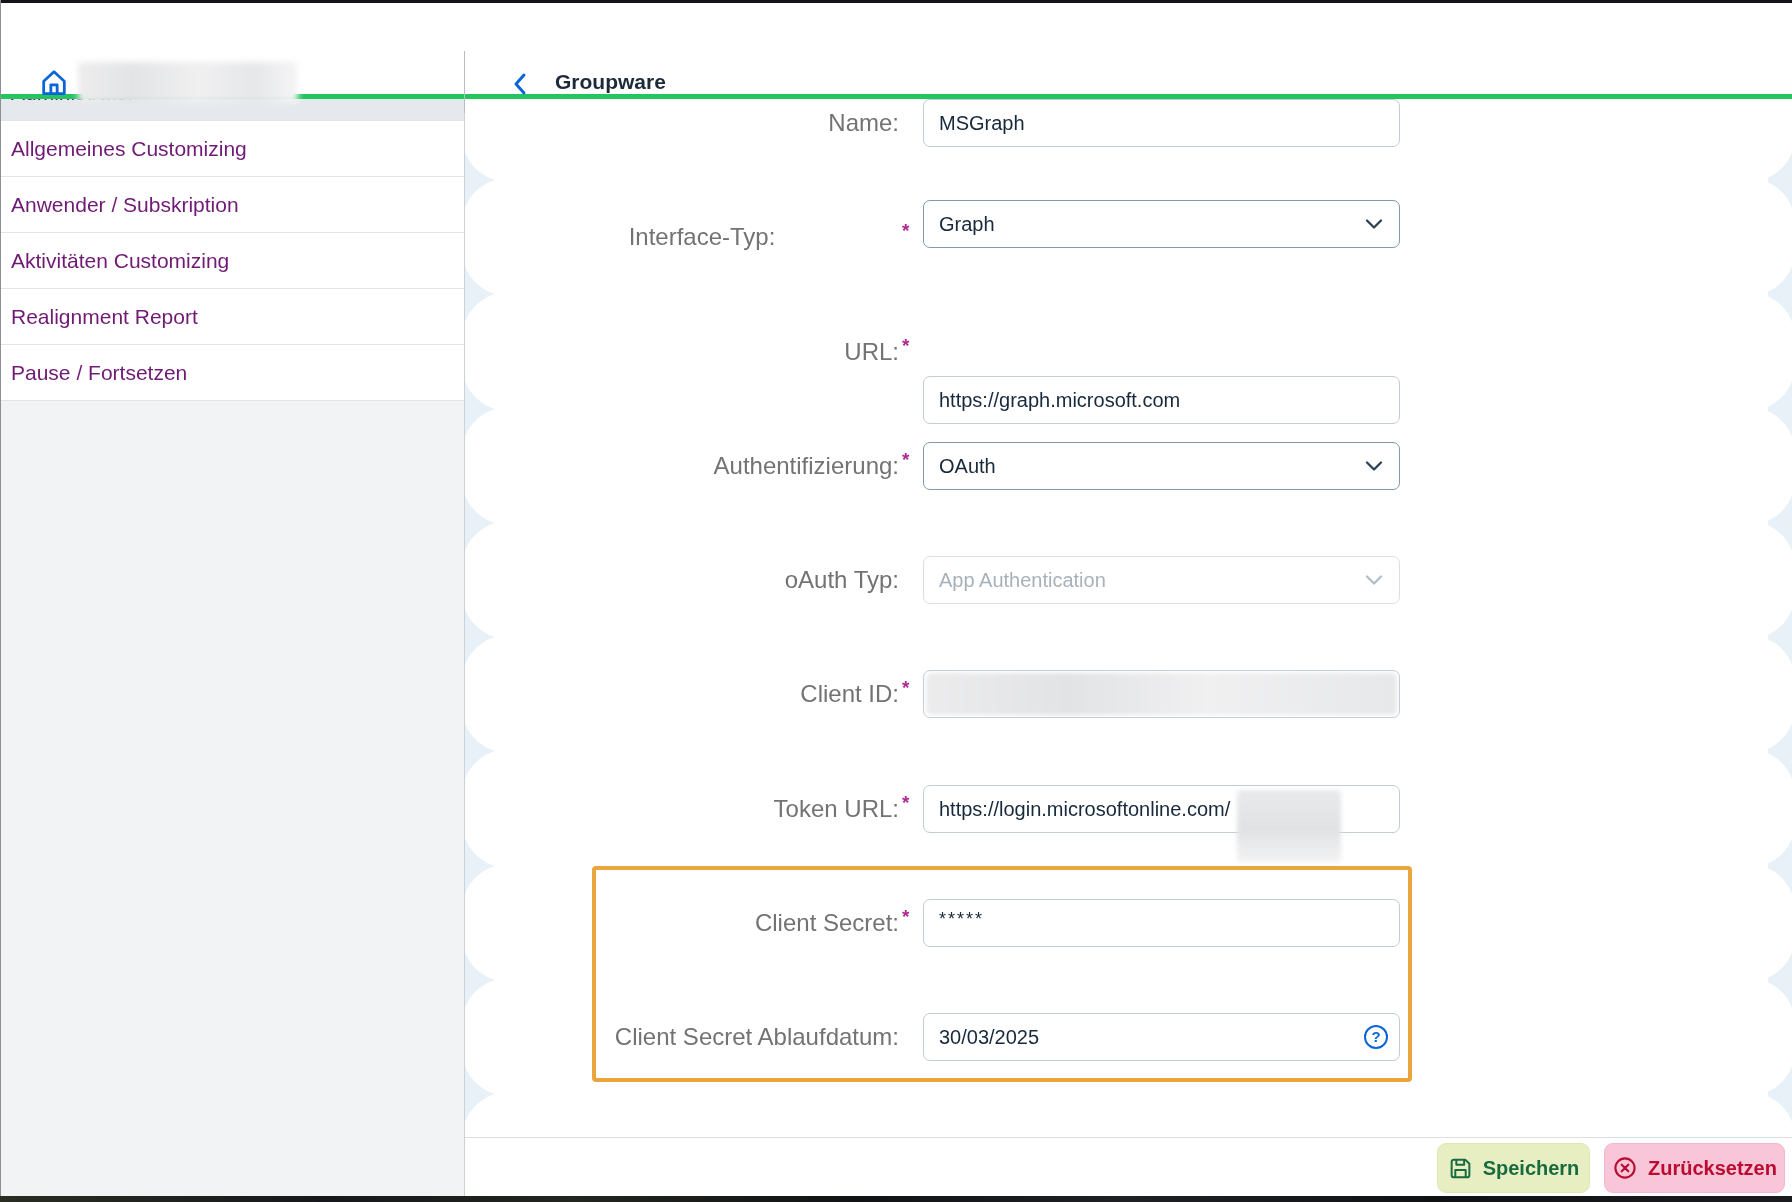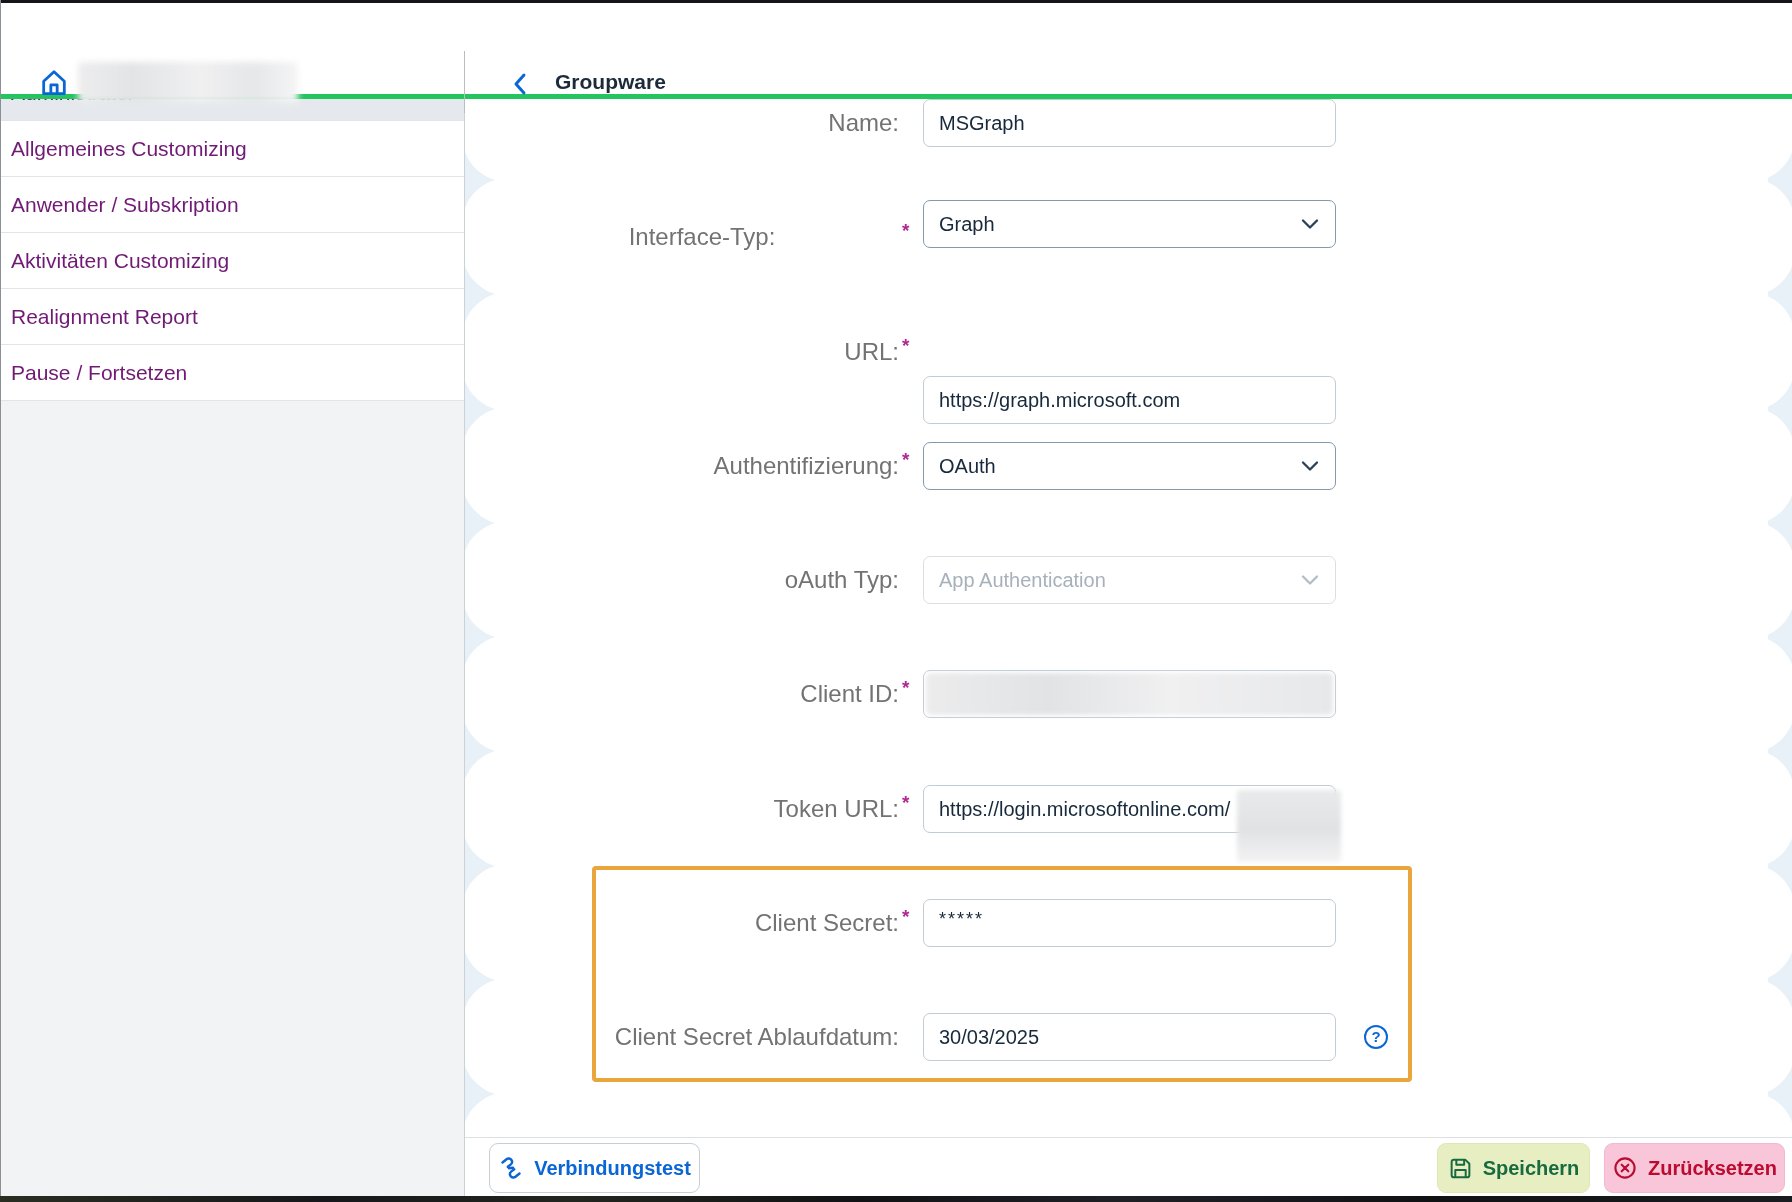--- a/index.html
+++ b/index.html
@@ -43,21 +43,21 @@
     border-radius:18px 18px 0 0; z-index:2; }
 
   
   .scallop { position:absolute; z-index:6; pointer-events:none; }
 
   
   .form-layer { position:absolute; left:0; top:0; width:1792px; height:1202px; z-index:8; }
   .field-label { position:absolute; left:505px; width:394px; height:28px; line-height:28px;
     text-align:right; font-size:24px; color:#737373; }
   .req-star { position:absolute; left:902px; width:14px; font-size:19px; font-weight:bold; color:#b0298f; }
-  .field-box { position:absolute; left:923px; width:413px; height:48px; background:#ffffff;
+  .field-box { position:absolute; left:923px; width:477px; height:48px; background:#ffffff;
     border:1px solid #c2ccd4; border-radius:7px; display:flex; align-items:center; padding:0 15px;
     font-size:20px; color:#17293b; }
   .field-box.select { border-color:#8399ac; cursor:pointer; }
   .field-box.select .chev { position:absolute; right:15px; top:50%; transform:translateY(-50%); }
   .field-box.disabled { border-color:#d9dfe5; color:#a7b1bb; cursor:default; }
   .field-box.password .val { font-size:18px; letter-spacing:2px; transform:translateY(-4px); }
   .redact-fill { position:absolute; left:2px; top:2px; right:2px; bottom:2px; border-radius:5px;
     background:linear-gradient(90deg,#ececed 0%,#e2e3e5 30%,#f0f0f1 60%,#e7e8ea 100%); filter:blur(2px); }
   .redact-patch { position:absolute; left:313px; top:4px; width:104px; height:72px; border-radius:4px;
     background:linear-gradient(180deg,#e9eaeb 0%,#e0e2e4 55%,#f3f3f4 100%); filter:blur(2px); }
@@ -239,30 +239,20 @@
     <div class="scallop" style="left: 465px; top: 1066px;"><svg width="30" height="56" viewBox="0 0 30 56" fill="none">
         <path d="M0 0 C5 14 17 24 30 28 C17 32 5 42 0 56 Z" fill="#e9f1f8"></path>
       </svg></div>
     <div class="scallop" style="left: 1768px; top: 1066px;"><svg width="24" height="56" viewBox="6 0 24 56" fill="none">
         <path d="M30 0 C25 14 13 24 0 28 C13 32 25 42 30 56 Z" fill="#e9f1f8"></path>
       </svg></div>
   </div>
 
 <div class="footer-sep"></div>
 <div class="footer-bar">
-  <div class="btn btn-test">
-    <svg width="26" height="26" viewBox="0 0 26 26" fill="none">
-      <g stroke="#0a66d6" stroke-width="2.4" stroke-linecap="round" stroke-linejoin="round">
-        <path d="M4.5 7.5 L8.5 4.2 C10 3 12.2 3.3 13.3 4.8 C14.4 6.3 14.1 8.4 12.6 9.6 L9.8 11.8"></path>
-        <path d="M16.2 14.2 L13.4 16.4 C11.9 17.6 11.6 19.7 12.7 21.2 C13.8 22.7 16 23 17.5 21.8 L21.5 18.5"></path>
-        <path d="M10.8 13.2 L15.1 12.7"></path>
-      </g>
-    </svg>
-    <span>Verbindungstest</span>
-  </div>
   <div class="btn btn-save">
     <svg width="25" height="25" viewBox="0 0 24 24" fill="none">
       <g stroke="#186a3f" stroke-width="1.9" stroke-linejoin="round">
         <path d="M3.5 5.5 A2 2 0 0 1 5.5 3.5 H16.5 L20.5 7.5 V18.5 A2 2 0 0 1 18.5 20.5 H5.5 A2 2 0 0 1 3.5 18.5 Z"></path>
         <path d="M8 3.8 V8.5 H15.5 V3.8"></path>
         <path d="M7 20.2 V13.5 H17 V20.2"></path>
       </g>
     </svg>
     <span>Speichern</span>
   </div>

